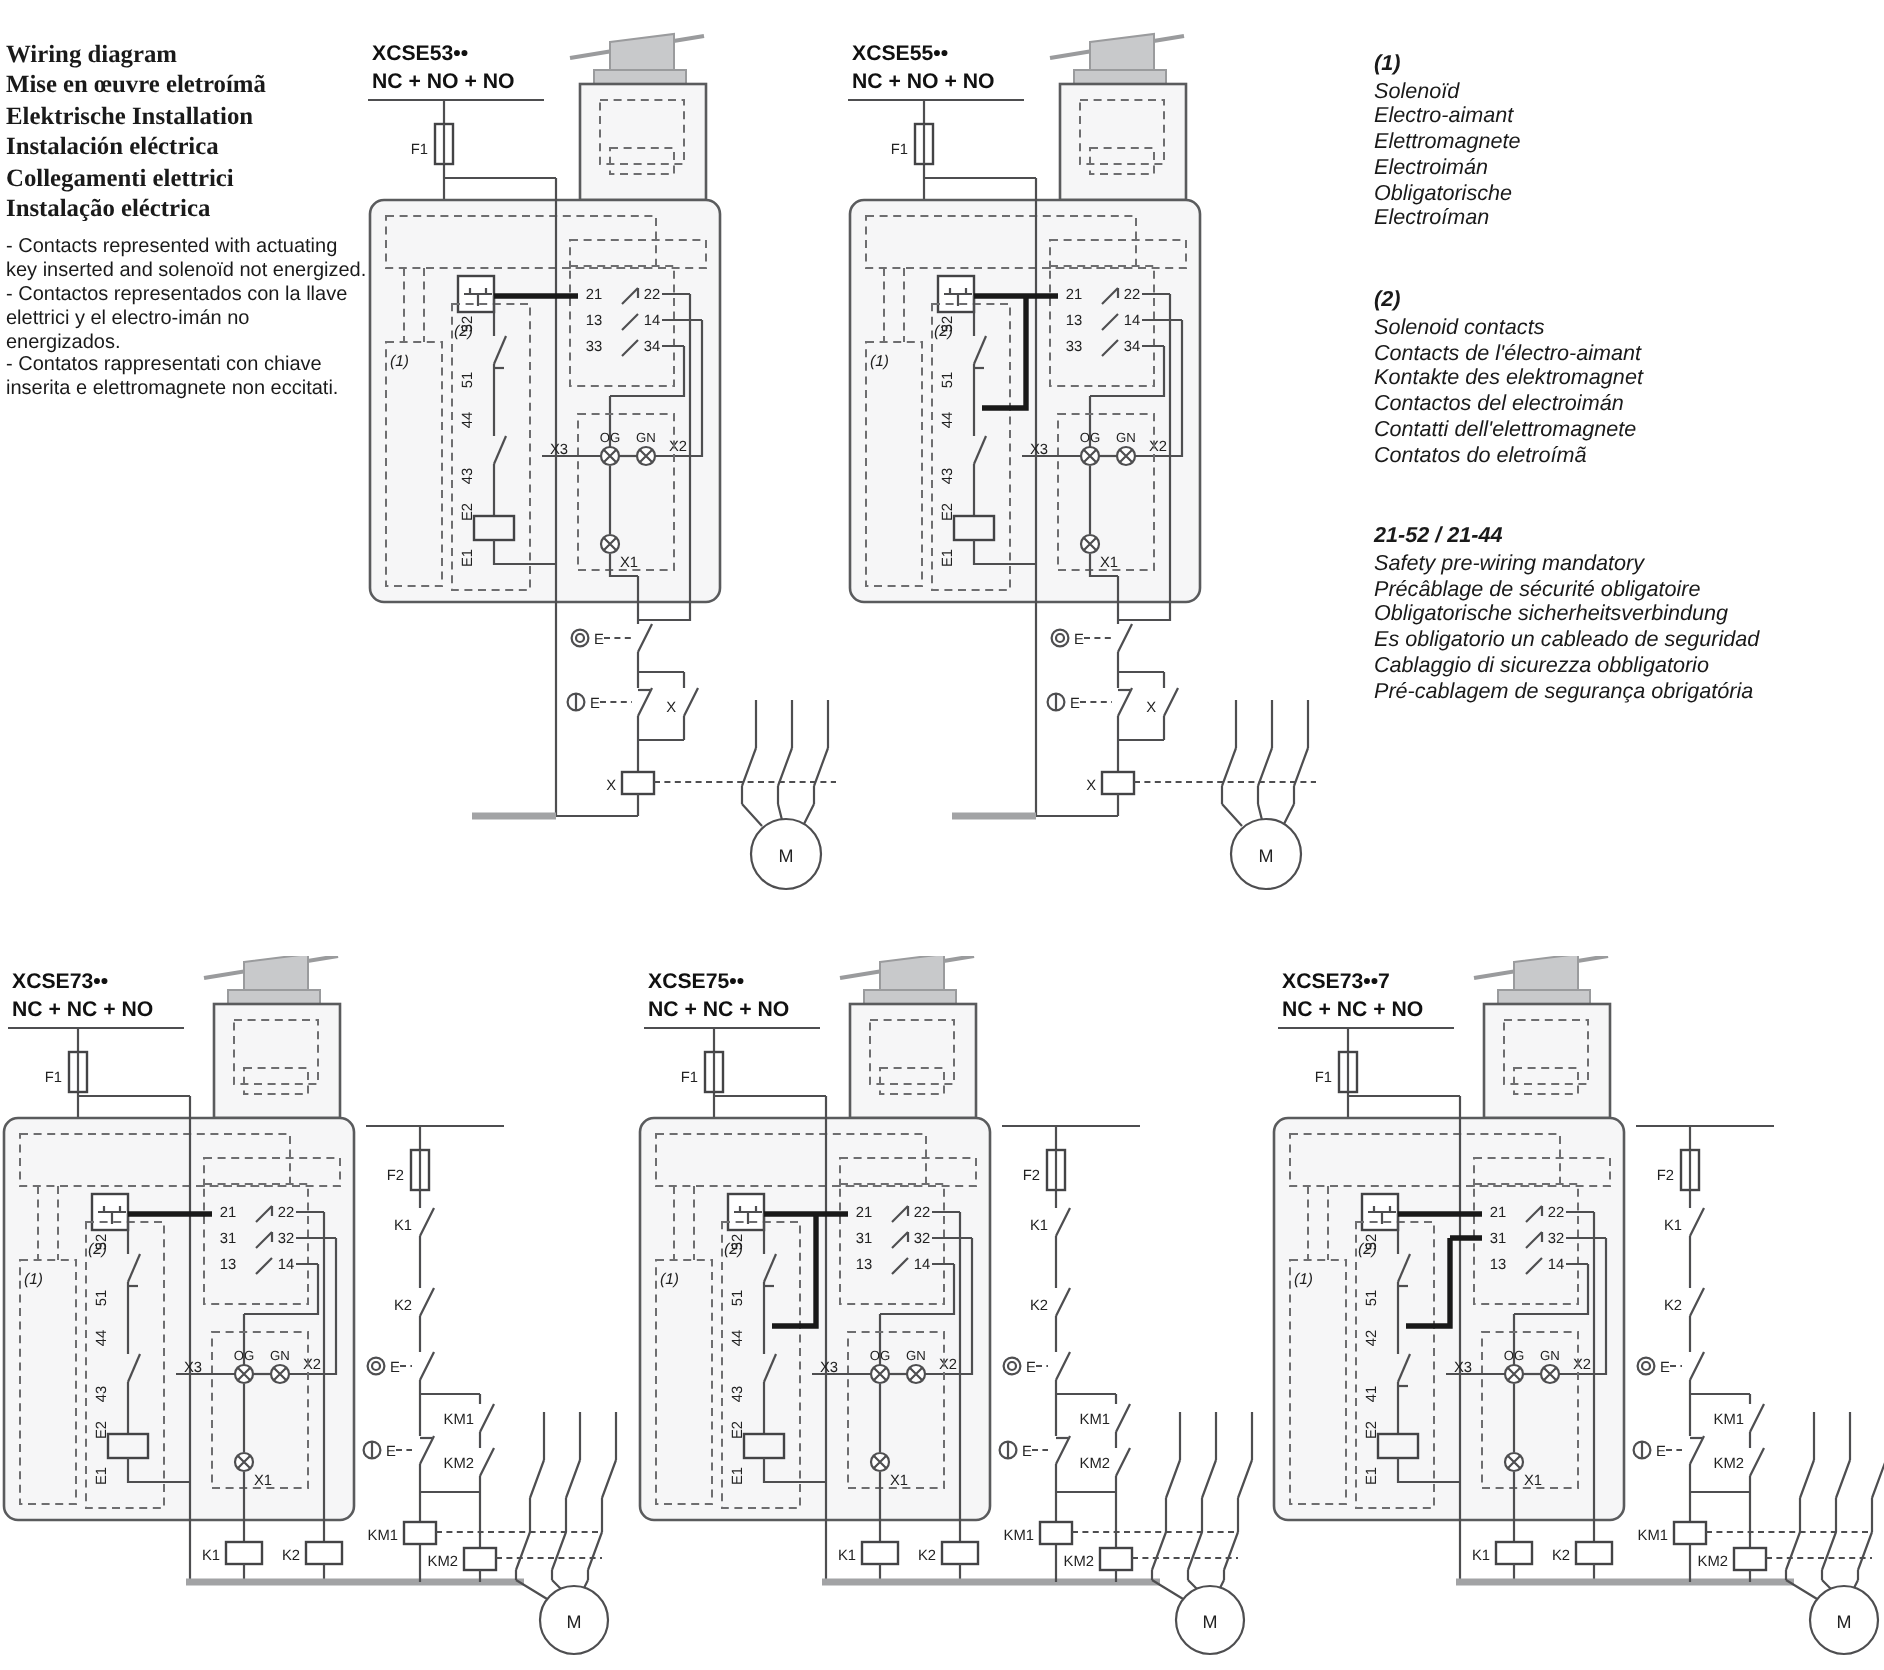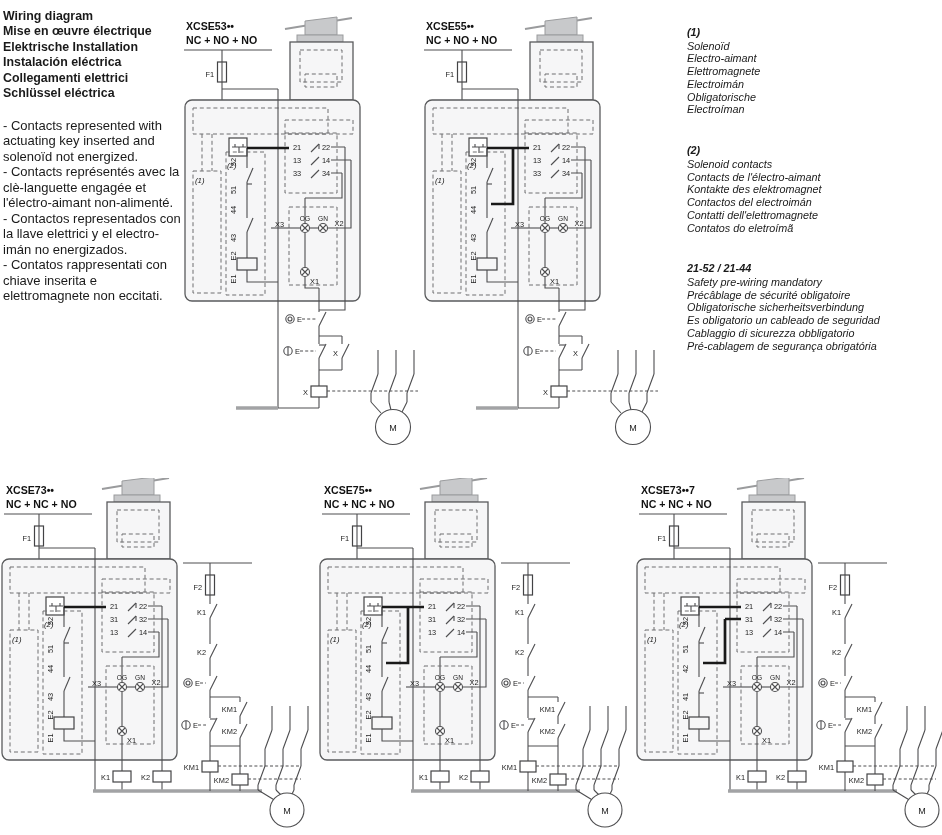--- a/index.html
+++ b/index.html
@@ -1,18 +1,18 @@
 <!DOCTYPE html>
 <html><head>
 <meta charset="utf-8">
 <style>
   html,body{margin:0;padding:0;background:#fff;}
   body{width:942px;height:835px;position:relative;font-family:"Liberation Sans",sans-serif;color:#1a1a1a;overflow:hidden;}
-  .headings{position:absolute;left:3px;top:9px;font-weight:bold;font-size:12.4px;line-height:1.24;white-space:nowrap;}
-  .notes{position:absolute;left:3px;top:118px;width:181px;font-size:13px;line-height:1.19;}
+  .headings{position:absolute;left:3px;top:20px;font-weight:bold;font-size:12.4px;line-height:1.24;white-space:nowrap;font-family:Liberation Serif, serif;}
+  .notes{position:absolute;left:3px;top:118px;width:181px;font-size:10px;line-height:1.19;}
   .notes div{margin:0;}
   .legend{position:absolute;left:687px;top:26px;font-size:10.8px;font-style:italic;line-height:1.18;white-space:nowrap;}
   .legend .sec{margin-bottom:28px;}
   .legend .lab{font-weight:bold;margin-bottom:1px;}
   svg{position:absolute;overflow:hidden;}
   svg text{font-family:"Liberation Sans",sans-serif;fill:#222;}
   .t{font-size:7.4px;}
   .ts{font-size:6.6px;}
   .ti{font-size:7.8px;font-style:italic;}
   .tb{font-size:10.6px;font-weight:bold;fill:#111;}
@@ -27,29 +27,28 @@
   .key{fill:#c8c9cb;stroke:#9a9b9d;stroke-width:1;}
   .keyline{stroke:#9a9b9d;stroke-width:2;fill:none;}
   .lampc{fill:#fff;stroke:#4e4e50;stroke-width:1.1;}
   .bar{stroke:#a2a3a5;stroke-width:3.4;fill:none;}
 </style>
 </head>
 <body>
 
 <div class="headings" id="headings">
     <div>Wiring diagram</div>
-    <div>Mise en œuvre électrique</div>
+    <div>Mise en œuvre eletroímã</div>
     <div>Elektrische Installation</div>
     <div>Instalación eléctrica</div>
     <div>Collegamenti elettrici</div>
-    <div>Schlüssel eléctrica</div>
+    <div>Instalação eléctrica</div>
   </div>
 <div class="notes" id="notes">
     <div>- Contacts represented with actuating key inserted and solenoïd not energized.</div>
-    <div>- Contacts représentés avec la clè-languette engagée et l'électro-aimant non-alimenté.</div>
     <div>- Contactos representados con la llave elettrici y el electro-imán no energizados.</div>
     <div>- Contatos rappresentati con chiave inserita e elettromagnete non eccitati.</div>
   </div>
 <div class="legend" id="legend">
     <div class="sec">
       <div class="lab">(1)</div>
       <div>Solenoïd</div>
       <div>Electro-aimant</div>
       <div>Elettromagnete</div>
       <div>Electroimán</div>

